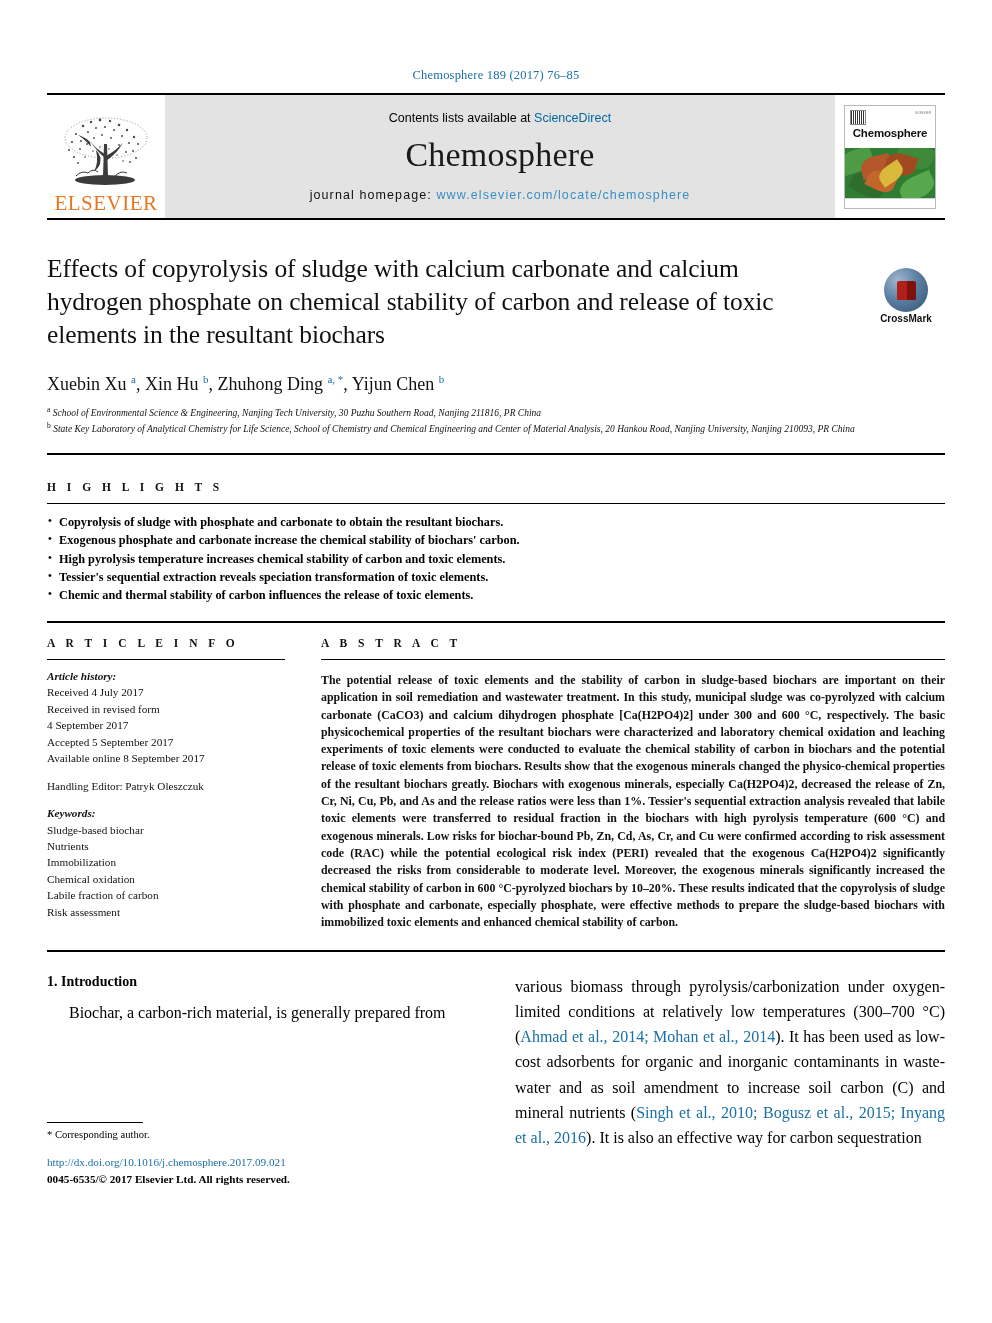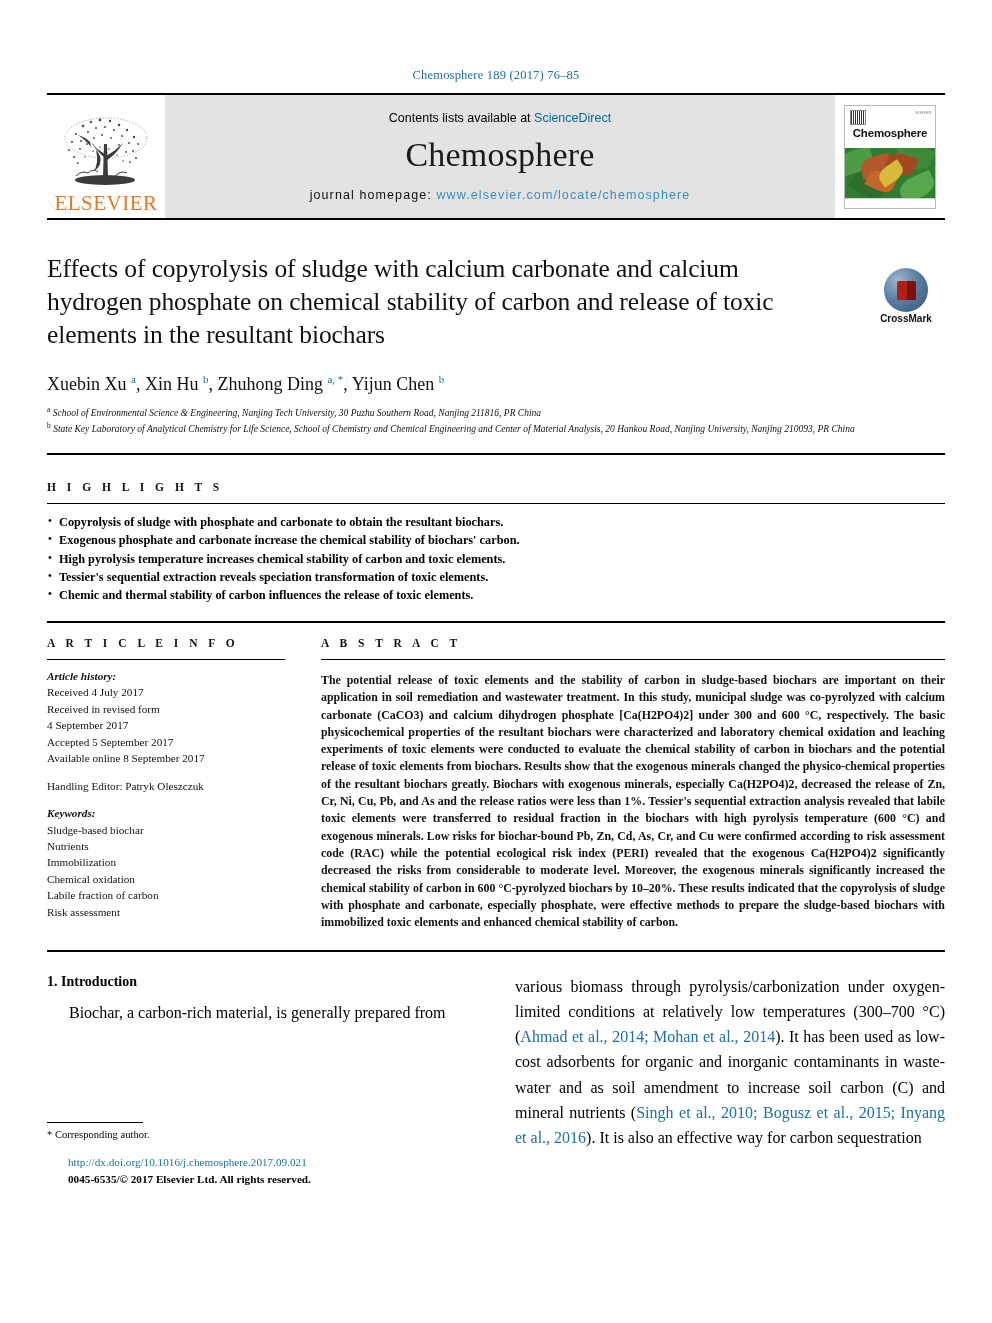--- a/index.html
+++ b/index.html
@@ -339,21 +339,20 @@
   }
   .fn-email-label { font-style: italic; }
   .fn-email { color: #1a6fa5; }
   .doi-block {
     position: absolute;
     left: 47px;
     bottom: 18px;
     font-family: "Liberation Serif", serif;
     font-size: 11.2px;
     line-height: 1.5;
-    margin-left: 21px;
   }
   .doi-link { color: #1a6fa5; }
   .issn-line { font-weight: bold; }
 </style>
 </head>
 <body>
 
 <div class="page">
 
   <div class="running-head">Chemosphere 189 (2017) 76–85</div>

